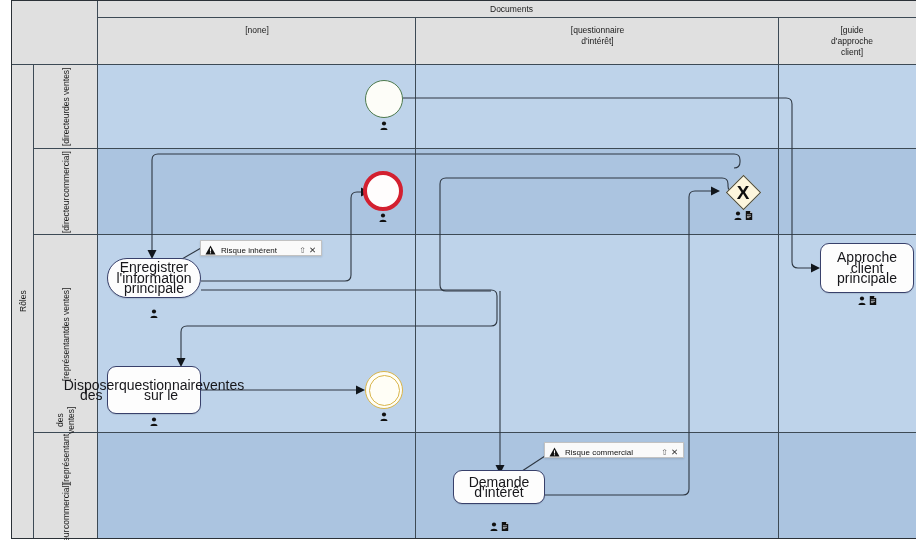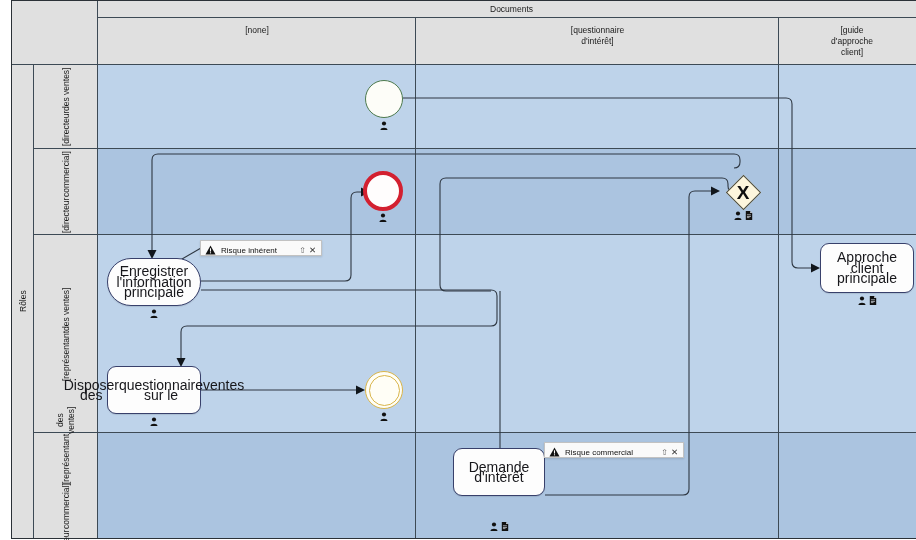--- a/index.html
+++ b/index.html
@@ -251,21 +251,21 @@
     </svg>
     <svg class="ic-doc" viewBox="0 0 10 11">
       <path d="M1,0 L6.6,0 L9,2.4 L9,11 L1,11 Z" fill="#111"></path>
       <path d="M6.6,0 L6.6,2.4 L9,2.4 Z" fill="#e8eef7"></path>
       <rect x="2.4" y="4.3" width="5" height="0.8" fill="#e8eef7"></rect>
       <rect x="2.4" y="6.1" width="5" height="0.8" fill="#e8eef7"></rect>
       <rect x="2.4" y="7.9" width="3.2" height="0.8" fill="#e8eef7"></rect>
     </svg>
   </div>
 
-  <div class="task" style="left:96px;top:258px;width:94px;height:48px;border-radius:24px;">
+  <div class="task" style="left:96px;top:258px;width:94px;height:40px;border-radius:24px;">
     <div style="display:flex;flex-direction:column;">
       <span>Enregistrer</span>
       <span>l'information</span>
       <span>principale</span>
     </div>
   </div>
   <div class="markers" style="left:96px;top:308px;width:94px;height:10px;">
     <svg class="ic-person" viewBox="0 0 10 11">
       <circle cx="5" cy="3" r="2.6" fill="#111"></circle>
         <path d="M0.6,11 C0.6,7.6 9.4,7.6 9.4,11 Z" fill="#111"></path>
@@ -299,21 +299,21 @@
     </svg>
     <svg class="ic-doc" viewBox="0 0 10 11">
       <path d="M1,0 L6.6,0 L9,2.4 L9,11 L1,11 Z" fill="#111"></path>
       <path d="M6.6,0 L6.6,2.4 L9,2.4 Z" fill="#e8eef7"></path>
       <rect x="2.4" y="4.3" width="5" height="0.8" fill="#e8eef7"></rect>
       <rect x="2.4" y="6.1" width="5" height="0.8" fill="#e8eef7"></rect>
       <rect x="2.4" y="7.9" width="3.2" height="0.8" fill="#e8eef7"></rect>
     </svg>
   </div>
 
-  <div class="task" style="left:442px;top:448px;width:92px;height:48px;">
+  <div class="task" style="left:442px;top:470px;width:92px;height:34px;">
     <div style="display:flex;flex-direction:column;">
       <span>Demande</span>
       <span>d'intérêt</span>
     </div>
   </div>
   <div class="markers" style="left:442px;top:521px;width:92px;height:10px;">
     <svg class="ic-person" viewBox="0 0 10 11">
       <circle cx="5" cy="3" r="2.6" fill="#111"></circle>
         <path d="M0.6,11 C0.6,7.6 9.4,7.6 9.4,11 Z" fill="#111"></path>
     </svg>

